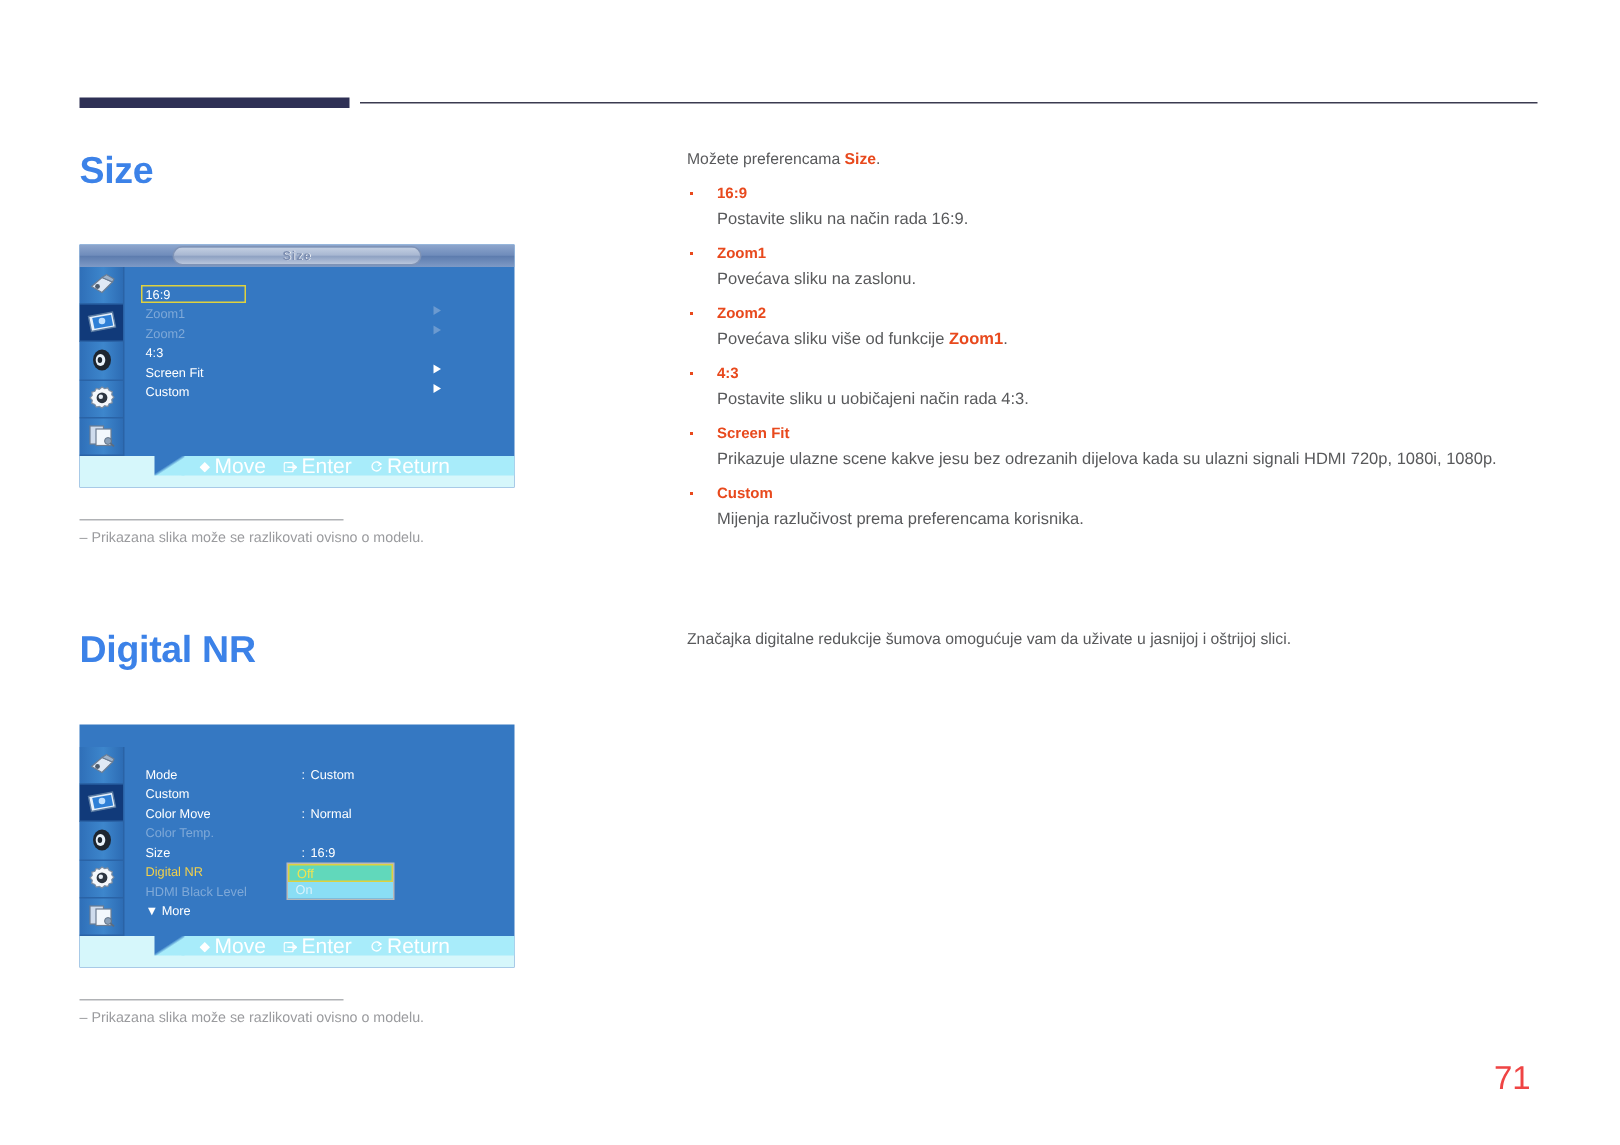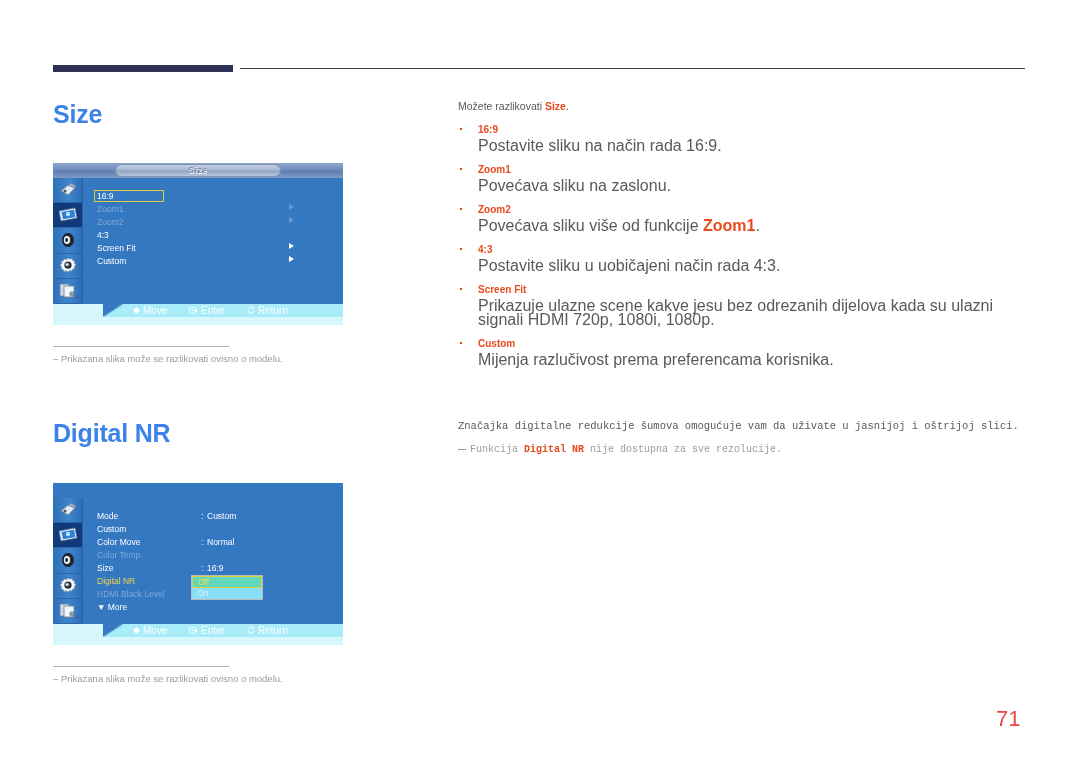--- a/index.html
+++ b/index.html
@@ -158,21 +158,21 @@
   }
   .osd-footer-tail {
     position: absolute; left: 50px; top: 0;
     width: 20px; height: 13px;
     background: linear-gradient(to right bottom, #3578c2 0%, #3578c2 45%, #a8ecfa 55%);
   }
   .osd-hint {
     position: absolute; top: 0; height: 13px;
     line-height: 13px;
     color: #ffffff;
-    font-size: 10px;
+    font-size: 14px;
     white-space: nowrap;
     display: flex; align-items: center; gap: 3px;
   }
   .hint-move { left: 80px; }
   .hint-enter { left: 136px; }
   .hint-return { left: 194px; }
 
   
   .cap-rule {
     position: absolute; left: 53px;
@@ -190,21 +190,21 @@
   #cap-rule-2 { top: 666px; }
   #cap-text-2 { top: 673px; }
 
   
   .rightcol {
     position: absolute;
     left: 458px;
     width: 570px;
   }
   #rc-size { top: 99px; }
-  #rc-dnr  { top: 419px; font-family: Liberation Mono, monospace; }
+  #rc-dnr  { top: 419px; }
 
   .rc-intro {
     font-size: 10.5px;
     color: #58595b;
     margin: 0 0 10px 0;
     line-height: 14px;
   }
   .hl { color: #e8491d; font-weight: bold; }
 
   .rc-item { position: relative; margin-bottom: 10px; }
@@ -215,21 +215,21 @@
   }
   .rc-term {
     margin: 0 0 3px 20px;
     font-size: 10px;
     font-weight: bold;
     color: #e8491d;
     line-height: 13px;
   }
   .rc-desc {
     margin: 0 0 0 20px;
-    font-size: 16px;
+    font-size: 11px;
     color: #58595b;
     line-height: 14px;
   }
   .rc-note {
     position: relative;
     margin: 10px 0 0 0;
     padding-left: 12px;
     font-size: 10px;
     color: #9a9b9e;
     line-height: 14px;
@@ -364,21 +364,21 @@
       </span>
       <span>Return</span>
     </div>
   </div>
 </div>
 
 <div class="cap-rule" id="cap-rule-1"></div>
 <div class="cap-text" id="cap-text-1">‒  Prikazana slika može se razlikovati ovisno o modelu.</div>
 
 <div class="rightcol" id="rc-size">
-  <p class="rc-intro"><span>Možete razlikovati </span><span class="hl">Size</span><span>.</span></p>
+  <p class="rc-intro"><span>Možete preferencama </span><span class="hl">Size</span><span>.</span></p>
 
   <div class="rc-item">
     <span class="rc-bullet"></span>
     <p class="rc-term">16:9</p>
     <p class="rc-desc">Postavite sliku na način rada 16:9.</p>
   </div>
 
   <div class="rc-item">
     <span class="rc-bullet"></span>
     <p class="rc-term">Zoom1</p>
@@ -535,16 +535,15 @@
   </div>
 </div>
 
 <div class="cap-rule" id="cap-rule-2"></div>
 <div class="cap-text" id="cap-text-2">‒  Prikazana slika može se razlikovati ovisno o modelu.</div>
 
 <div class="rightcol" id="rc-dnr">
   <p class="rc-intro">Značajka digitalne redukcije šumova omogućuje vam da uživate u jasnijoj i oštrijoj slici.</p>
 
 
-  <p class="rc-note"><span class="dash"></span><span>Funkcija </span><span class="hl">Digital NR</span><span> nije dostupna za sve rezolucije.</span></p>
 </div>
 
 <div class="pageno">71</div>
 
 </body></html>

